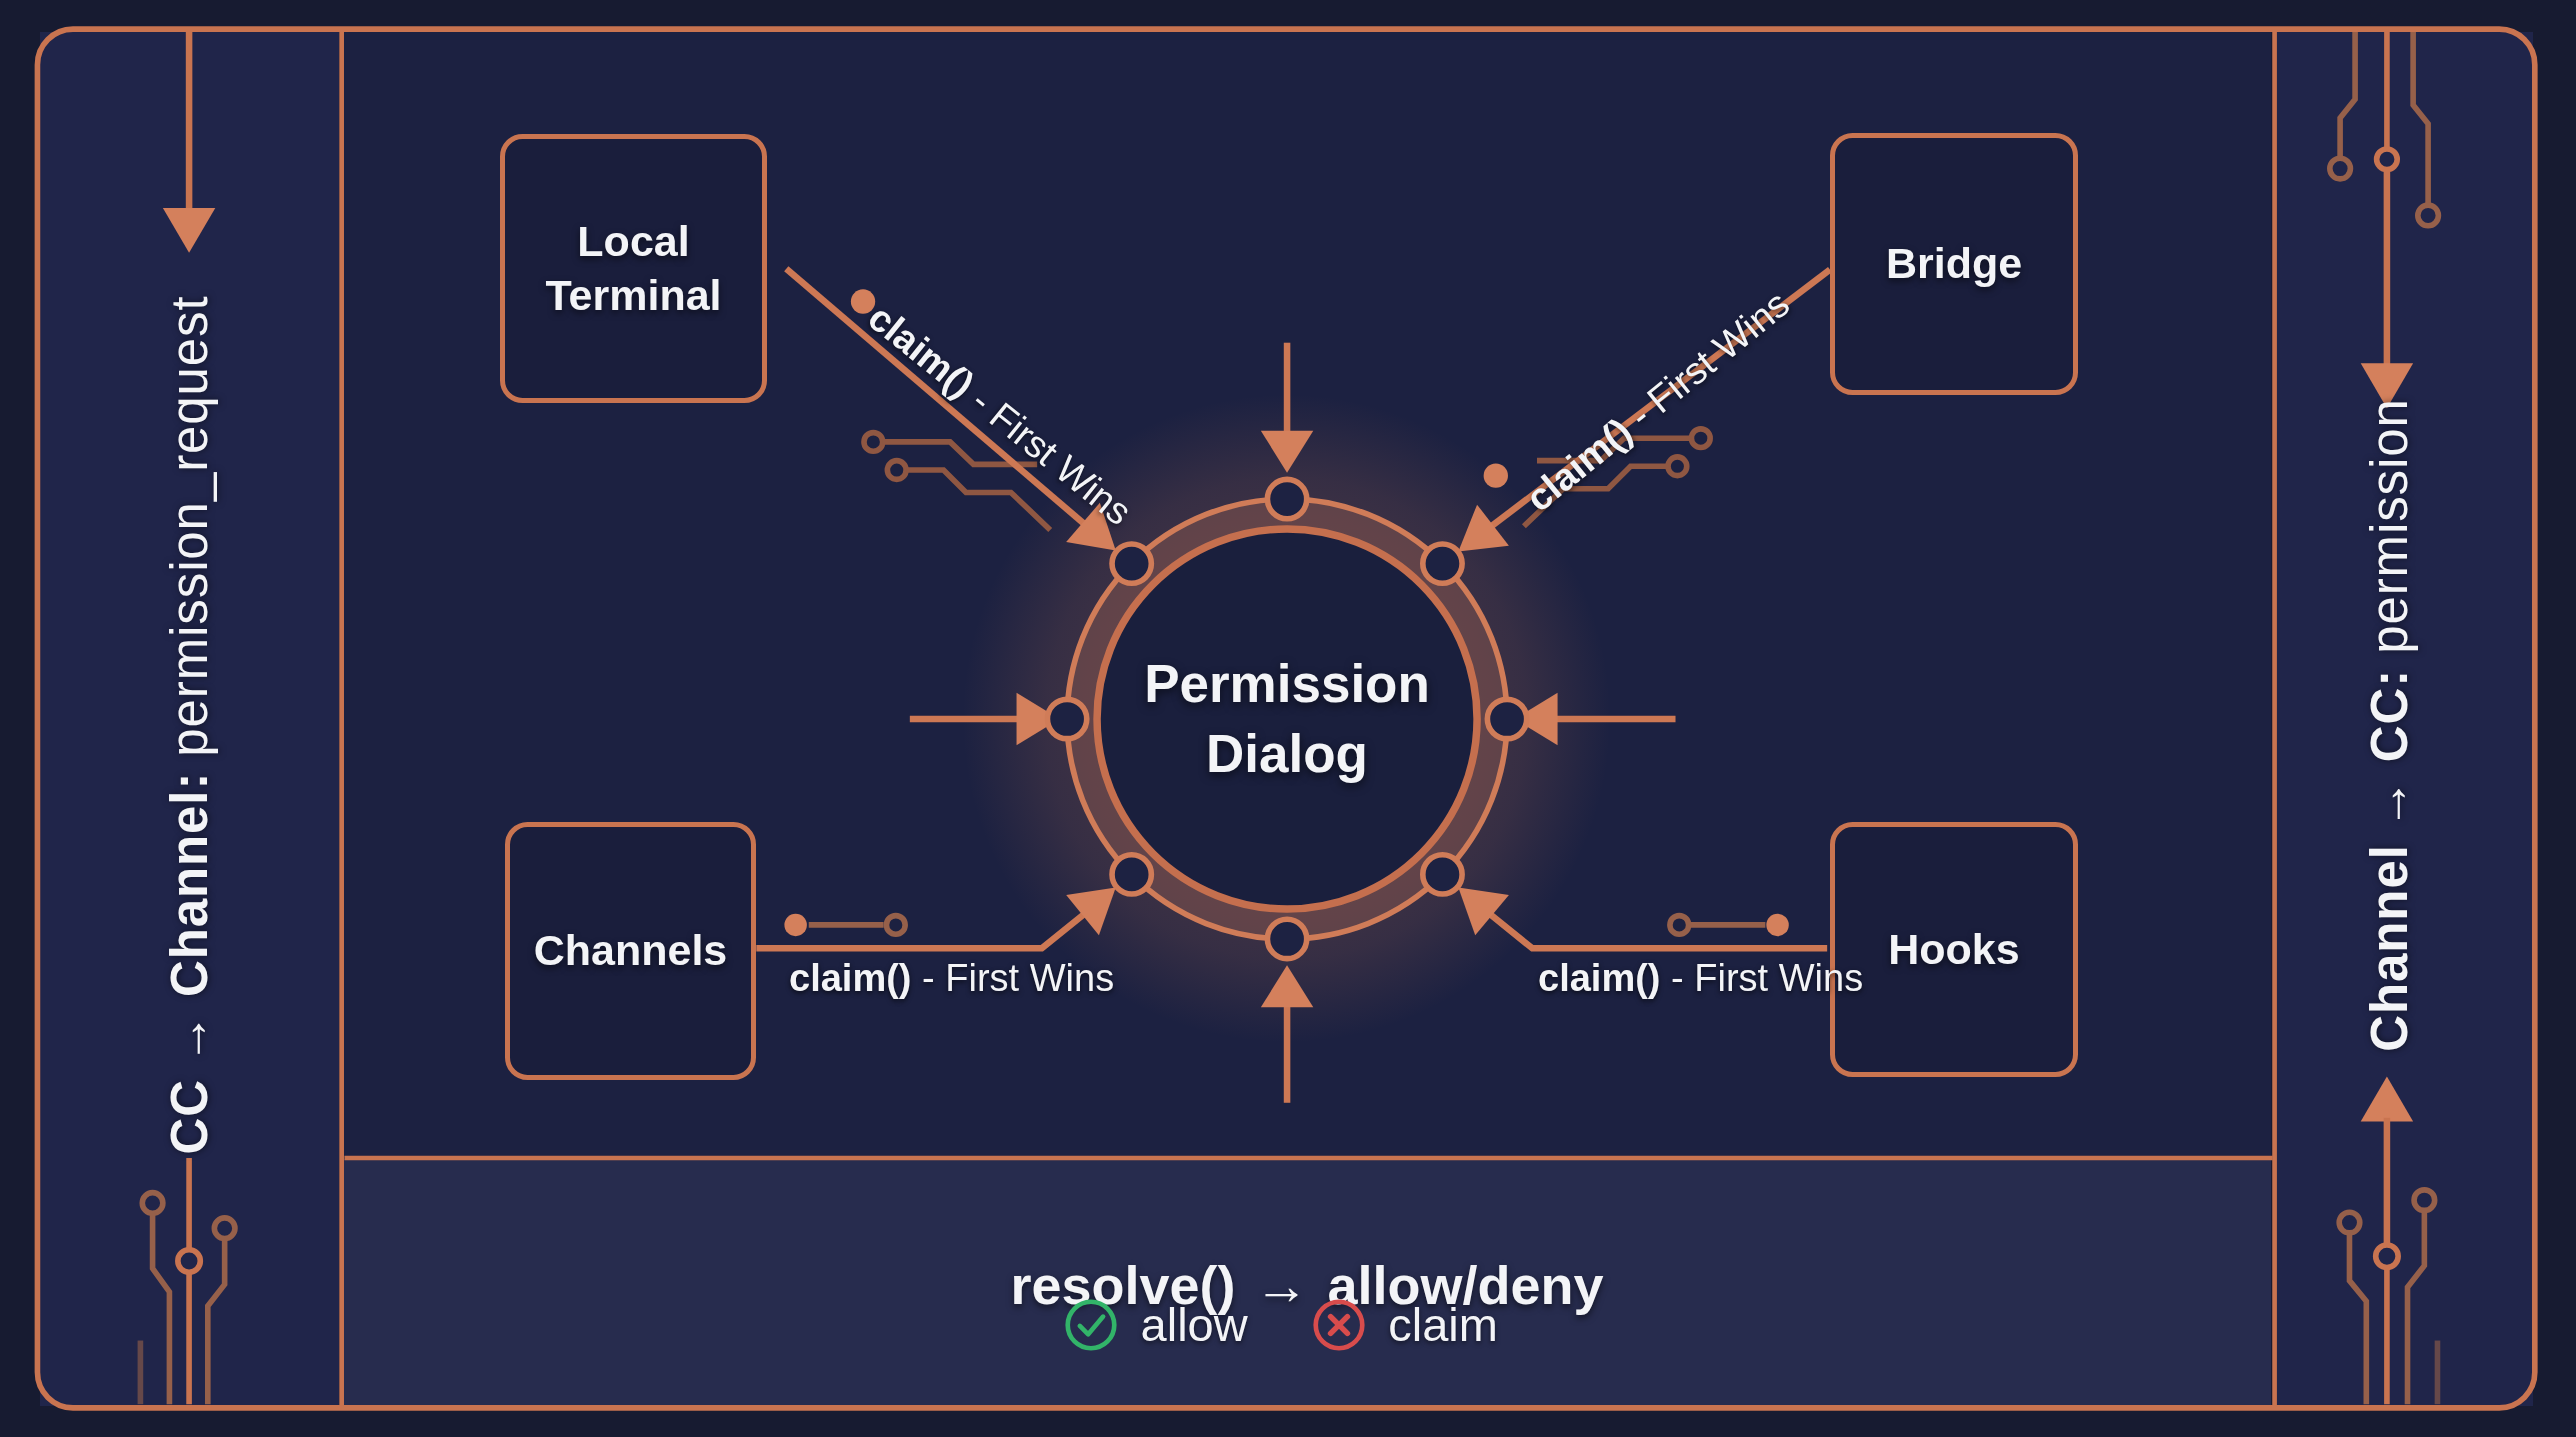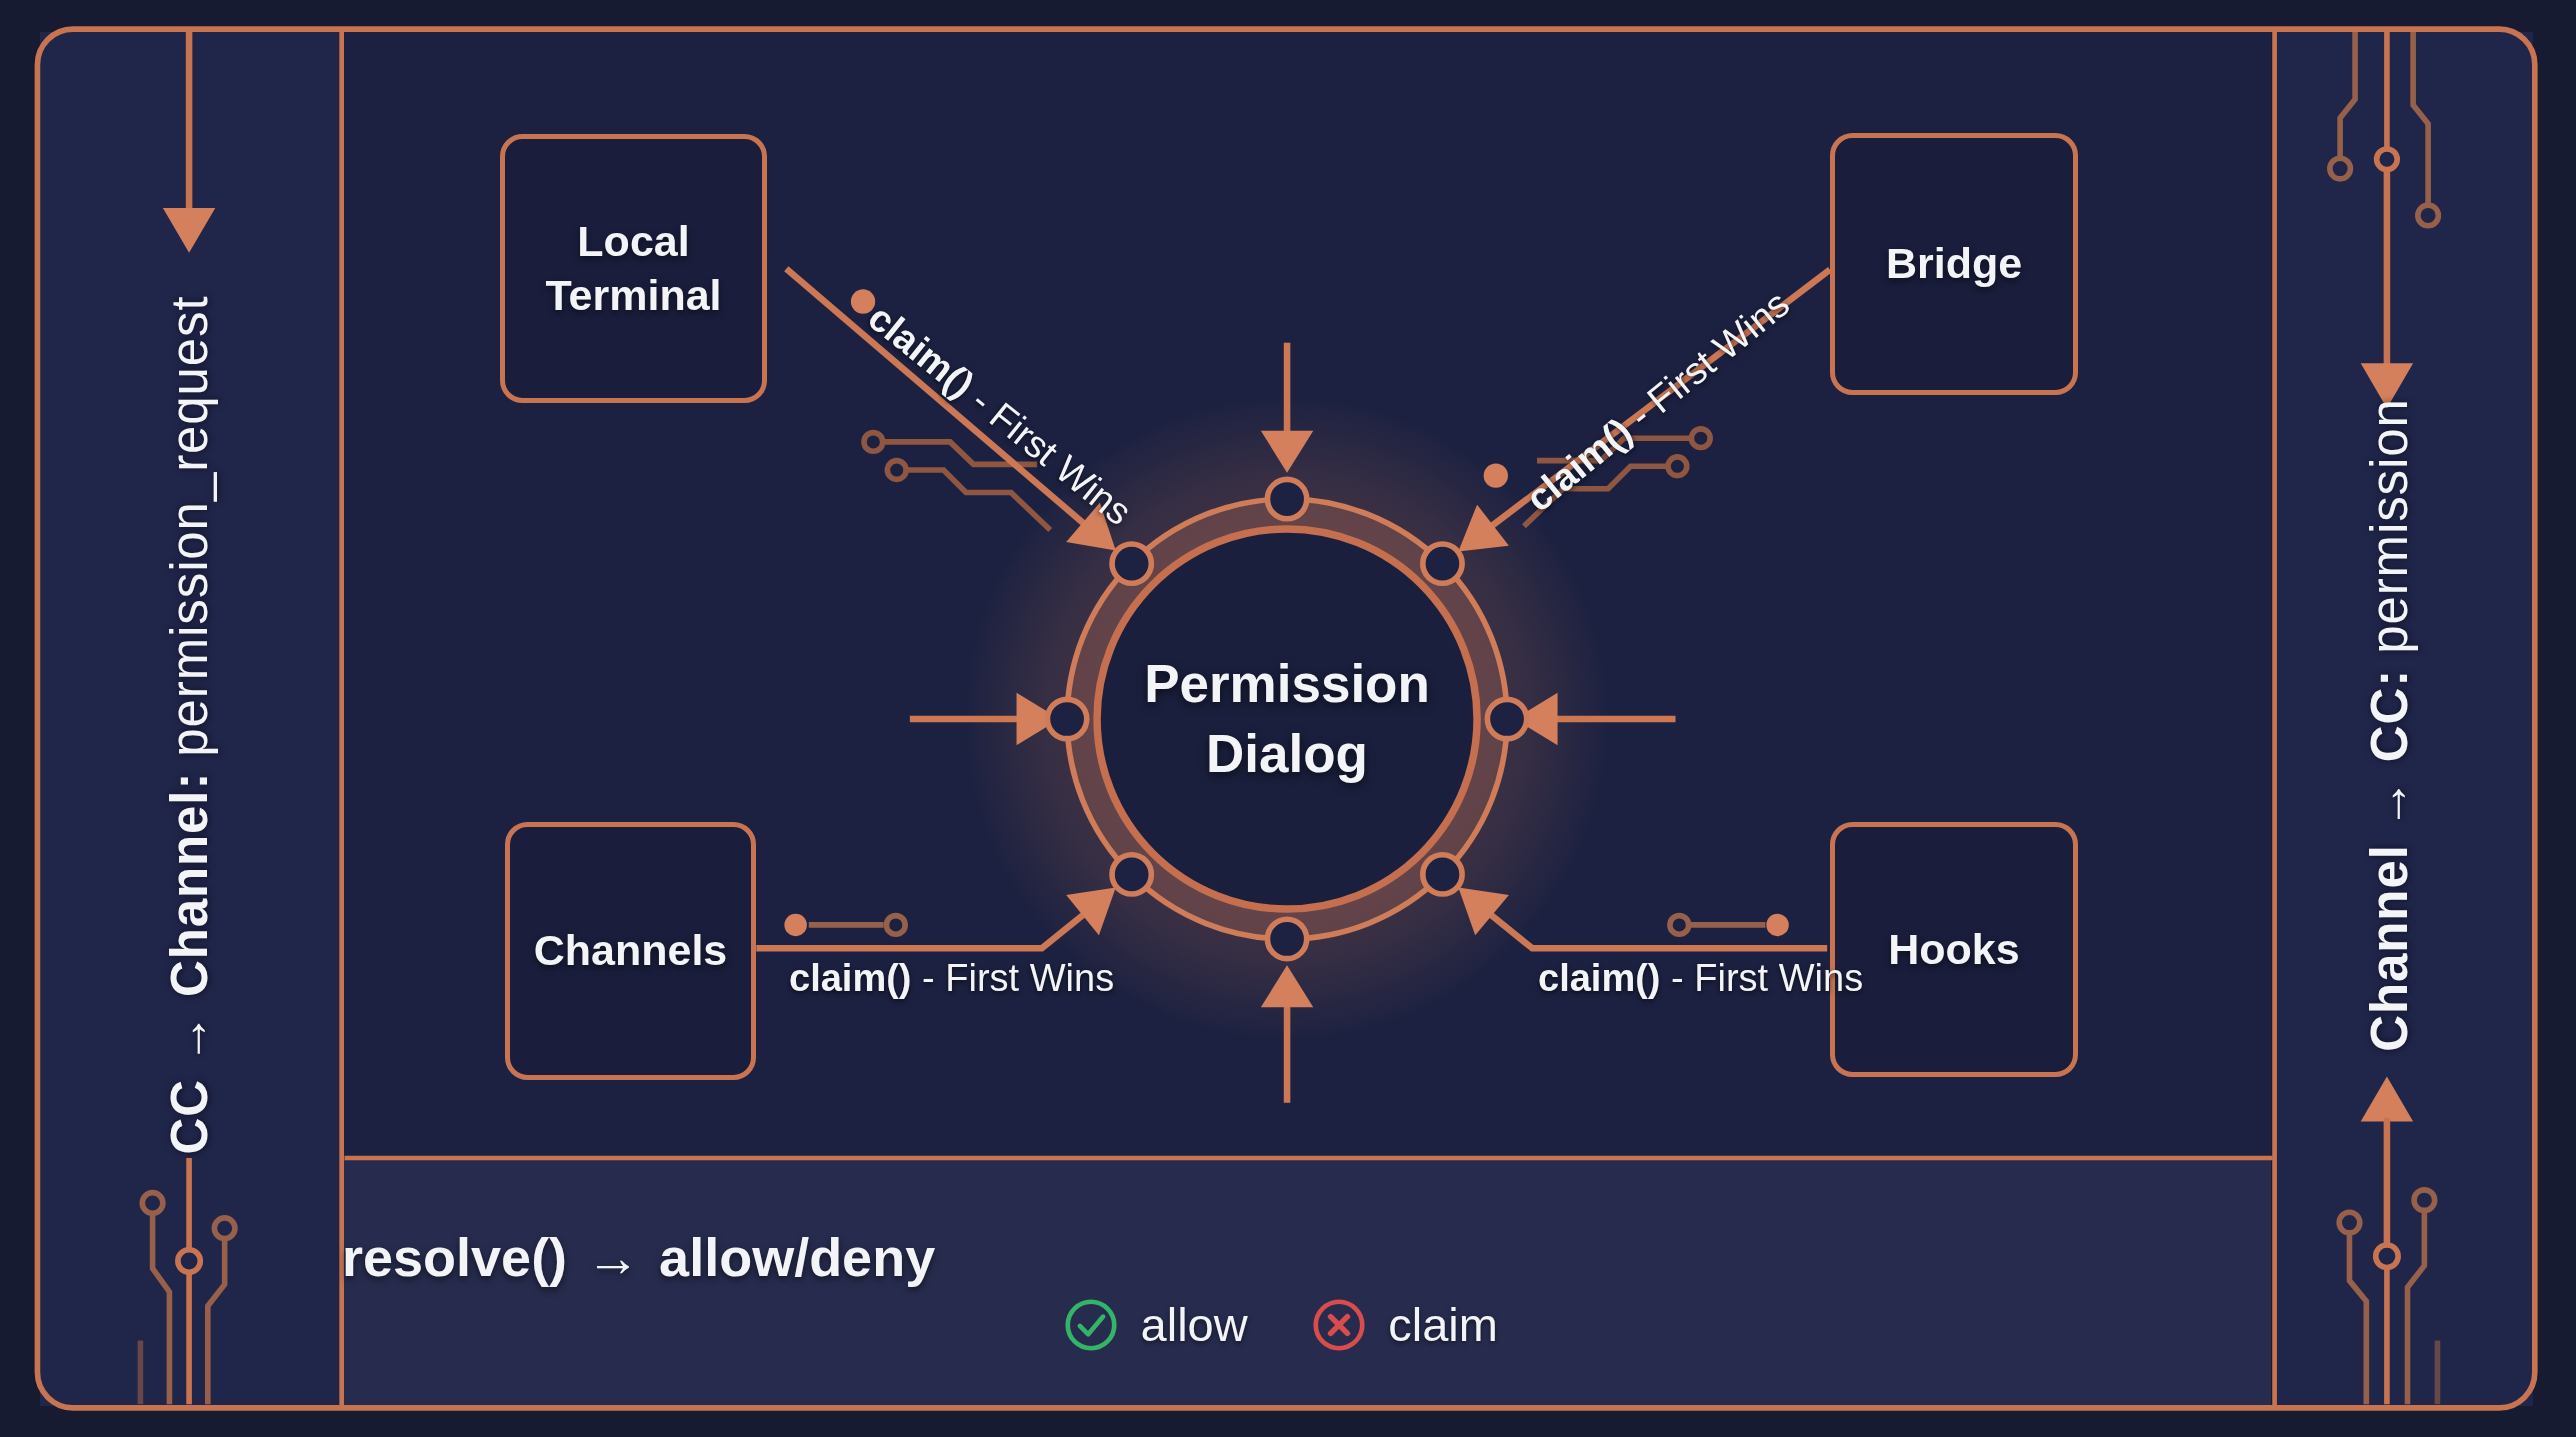--- a/index.html
+++ b/index.html
@@ -25,21 +25,21 @@
   .v-label .r{font-weight:400;margin-left:15px;}
   .v-left{left:189px;top:725px;transform:translate(-50%,-50%) rotate(-90deg);}
   .v-right{left:2389px;top:725px;transform:translate(-50%,-50%) rotate(-90deg);}
   .claim{position:absolute;white-space:nowrap;font-size:38px;font-weight:400;
        text-shadow:0 1.9px 5.6px rgba(0,0,0,0.65);}
   .claim b{font-weight:700;}
   .claim-tl{left:887px;top:296px;transform:rotate(39deg);transform-origin:left top;}
   .claim-tr{left:1518px;top:487px;transform:rotate(-39deg);transform-origin:left top;}
   .claim-bl{left:789px;top:957px;}
   .claim-br{left:1538px;top:957px;}
-  .resolve-row{position:absolute;left:342px;top:1226px;width:1930px;text-align:left;
+  .resolve-row{position:absolute;left:342px;top:1254px;width:1930px;text-align:center;
        font-weight:700;font-size:54px;text-shadow:0 2.8px 7.5px rgba(0,0,0,0.55);}
   .resolve-row .arrow{padding:0 19px;font-weight:400;}
   .legend-row{position:absolute;left:342px;top:1297px;width:1930px;display:flex;
        justify-content:center;align-items:center;gap:64px;transform:translateX(-26px);}
   .legend-item{display:flex;align-items:center;gap:22.5px;font-size:47px;font-weight:400;
        text-shadow:0 1.9px 5.6px rgba(0,0,0,0.55);}
 </style>
 </head>
 <body>
 

